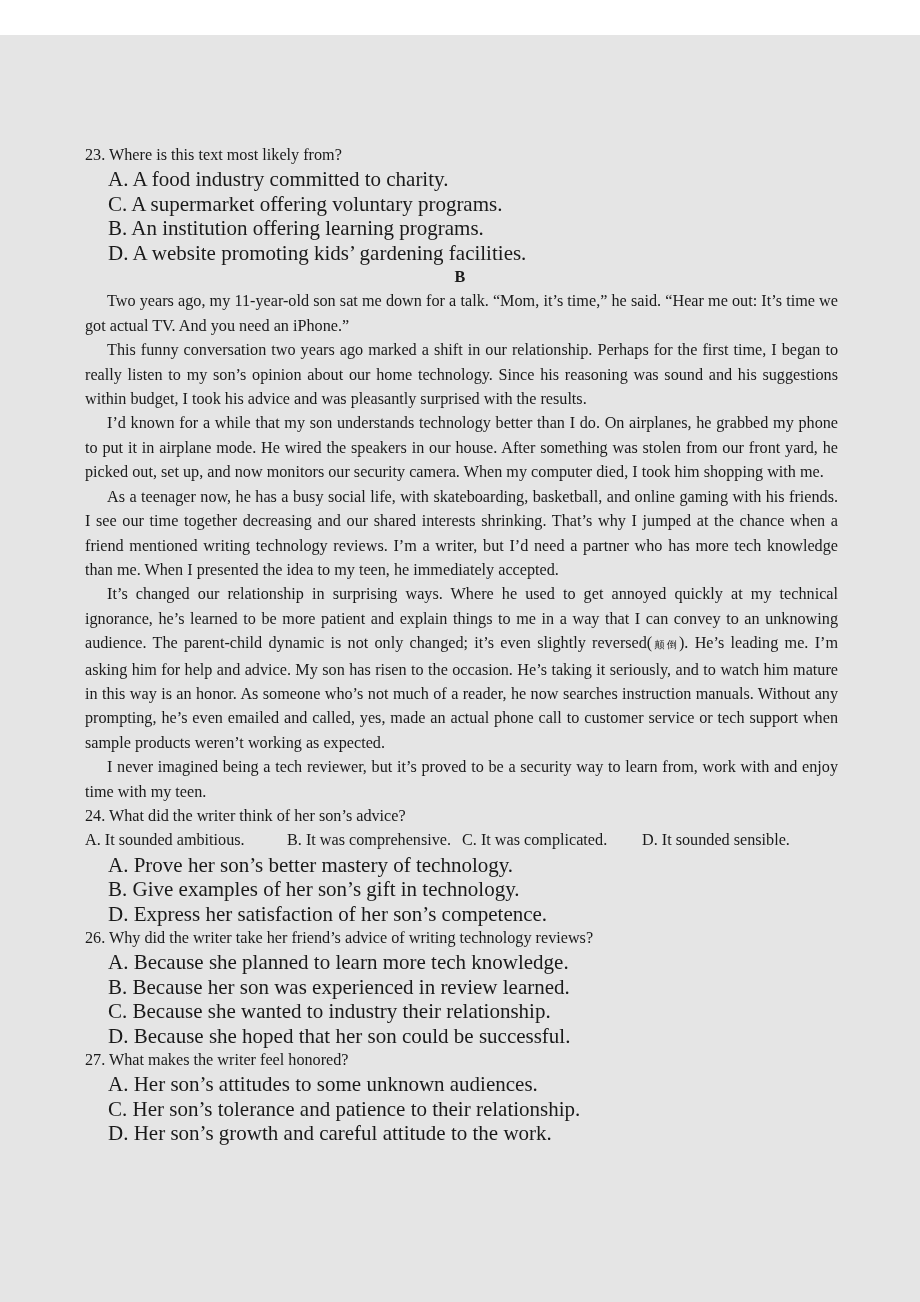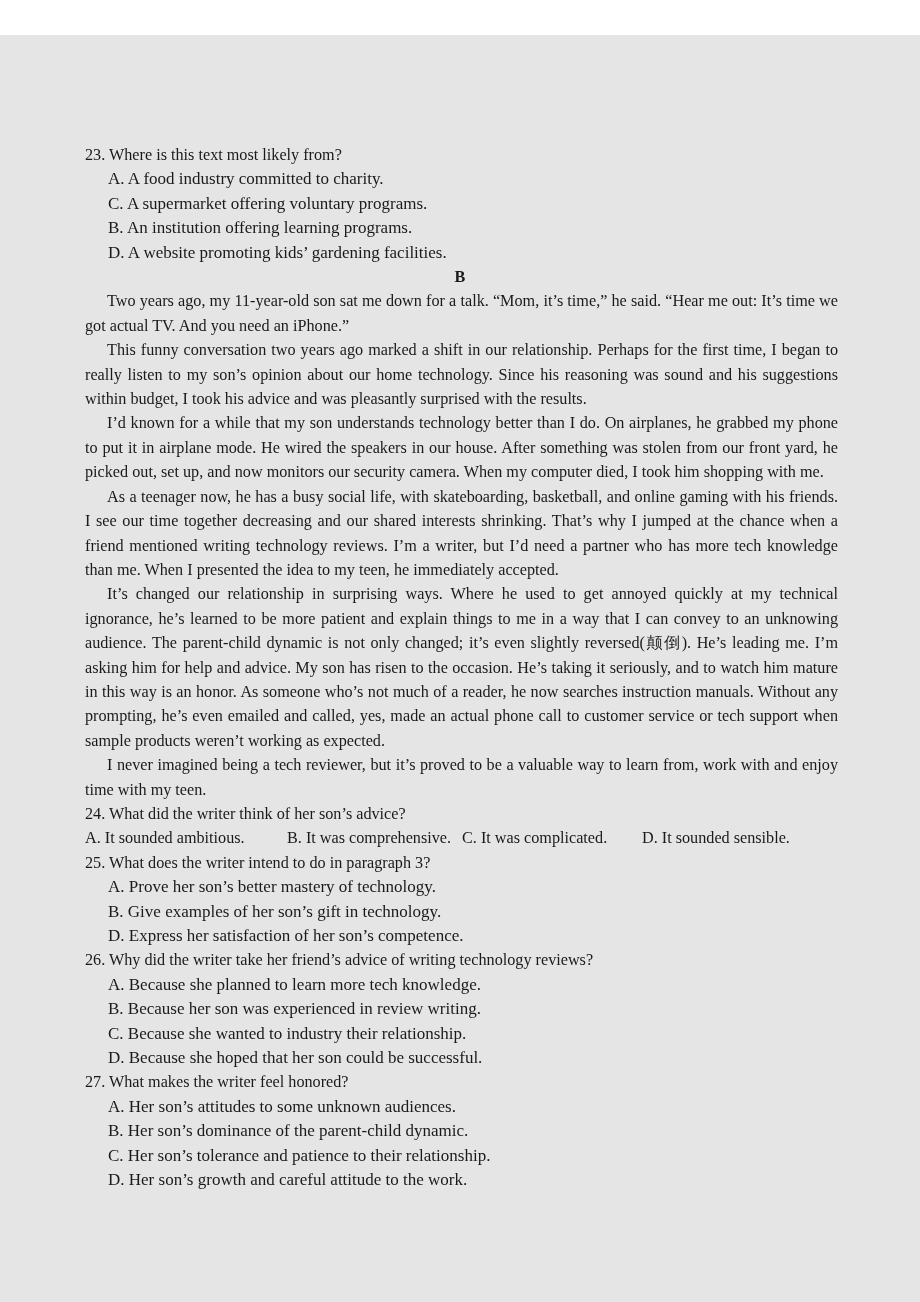--- a/index.html
+++ b/index.html
@@ -30,21 +30,21 @@
     position: absolute;
     left: 85px;
     top: 108px;
     width: 753px;
   }
   .q-stem {
     font-size: 16.2px;
     line-height: 24.4px;
   }
   .opt {
-    font-size: 17px;
+    font-size: 21px;
     line-height: 24.4px;
     padding-left: 23px;
   }
   .opt-row {
     font-size: 16.2px;
     line-height: 24.4px;
     padding-left: 23px;
     display: block;
     position: relative;
     height: 24.4px;
@@ -73,21 +73,21 @@
     text-align: justify;
     text-justify: inter-word;
     text-indent: 22px;
     hyphens: none;
   }
   p.para:last-line {
     text-align: left;
   }
   .cn {
     font-family: "DejaVu Sans", "Liberation Sans", sans-serif;
-    font-size: 16px;
+    font-size: 10px;
   }
 </style>
 </head>
 <body>
 
 <div class="page">
   <div class="content">
 
     <div>
       <div class="q-stem">23. Where is this text most likely from?</div>
@@ -97,49 +97,47 @@
       <div class="opt">D. A website promoting kids’ gardening facilities.</div>
     </div>
 
     <div class="section-letter-wrap">B</div>
 
     <p class="para">Two years ago, my 11-year-old son sat me down for a talk. “Mom, it’s time,” he said. “Hear me out: It’s time we got actual TV. And you need an iPhone.”</p>
     <p class="para">This funny conversation two years ago marked a shift in our relationship. Perhaps for the first time, I began to really listen to my son’s opinion about our home technology. Since his reasoning was sound and his suggestions within budget, I took his advice and was pleasantly surprised with the results.</p>
     <p class="para">I’d known for a while that my son understands technology better than I do. On airplanes, he grabbed my phone to put it in airplane mode. He wired the speakers in our house. After something was stolen from our front yard, he picked out, set up, and now monitors our security camera. When my computer died, I took him shopping with me.</p>
     <p class="para">As a teenager now, he has a busy social life, with skateboarding, basketball, and online gaming with his friends. I see our time together decreasing and our shared interests shrinking. That’s why I jumped at the chance when a friend mentioned writing technology reviews. I’m a writer, but I’d need a partner who has more tech knowledge than me. When I presented the idea to my teen, he immediately accepted.</p>
     <p class="para"><span>It’s changed our relationship in surprising ways. Where he used to get annoyed quickly at my technical ignorance, he’s learned to be more patient and explain things to me in a way that I can convey to an unknowing audience. The parent-child dynamic is not only changed; it’s even slightly reversed(</span><span class="cn">颠倒</span><span>). He’s leading me. I’m asking him for help and advice. My son has risen to the occasion. He’s taking it seriously, and to watch him mature in this way is an honor. As someone who’s not much of a reader, he now searches instruction manuals. Without any prompting, he’s even emailed and called, yes, made an actual phone call to customer service or tech support when sample products weren’t working as expected.</span></p>
-    <p class="para">I never imagined being a tech reviewer, but it’s proved to be a valuable way to learn from, work with and enjoy time with my teen.</p>
+    <p class="para">I never imagined being a tech reviewer, but it’s proved to be a security way to learn from, work with and enjoy time with my teen.</p>
 
     <div>
       <div class="q-stem">24. What did the writer think of her son’s advice?</div>
       <div class="opt-row">
         <span class="oi oi-a">A. It sounded ambitious.</span>
         <span class="oi oi-b">B. It was comprehensive.</span>
         <span class="oi oi-c">C. It was complicated.</span>
         <span class="oi oi-d">D. It sounded sensible.</span>
       </div>
     </div>
 
     <div>
-      <div class="q-stem">25. What does the writer intend to do in paragraph 3?</div>
       <div class="opt">A. Prove her son’s better mastery of technology.</div>
       <div class="opt">B. Give examples of her son’s gift in technology.</div>
       <div class="opt">D. Express her satisfaction of her son’s competence.</div>
     </div>
 
     <div>
       <div class="q-stem">26. Why did the writer take her friend’s advice of writing technology reviews?</div>
       <div class="opt">A. Because she planned to learn more tech knowledge.</div>
-      <div class="opt">B. Because her son was experienced in review writing.</div>
+      <div class="opt">B. Because her son was experienced in review learned.</div>
       <div class="opt">C. Because she wanted to industry their relationship.</div>
       <div class="opt">D. Because she hoped that her son could be successful.</div>
     </div>
 
     <div>
       <div class="q-stem">27. What makes the writer feel honored?</div>
       <div class="opt">A. Her son’s attitudes to some unknown audiences.</div>
-      <div class="opt">B. Her son’s dominance of the parent-child dynamic.</div>
       <div class="opt">C. Her son’s tolerance and patience to their relationship.</div>
       <div class="opt">D. Her son’s growth and careful attitude to the work.</div>
     </div>
 
   </div>
 </div>
 
 </body></html>

